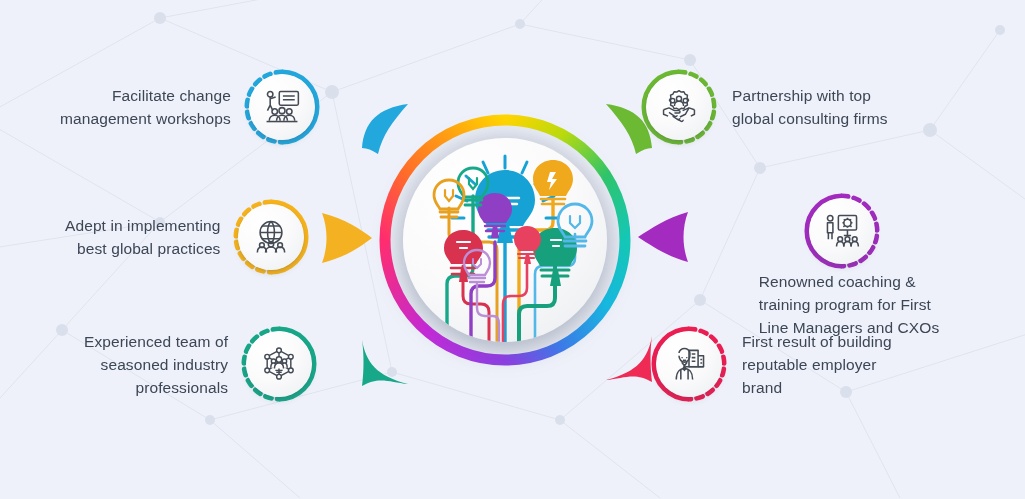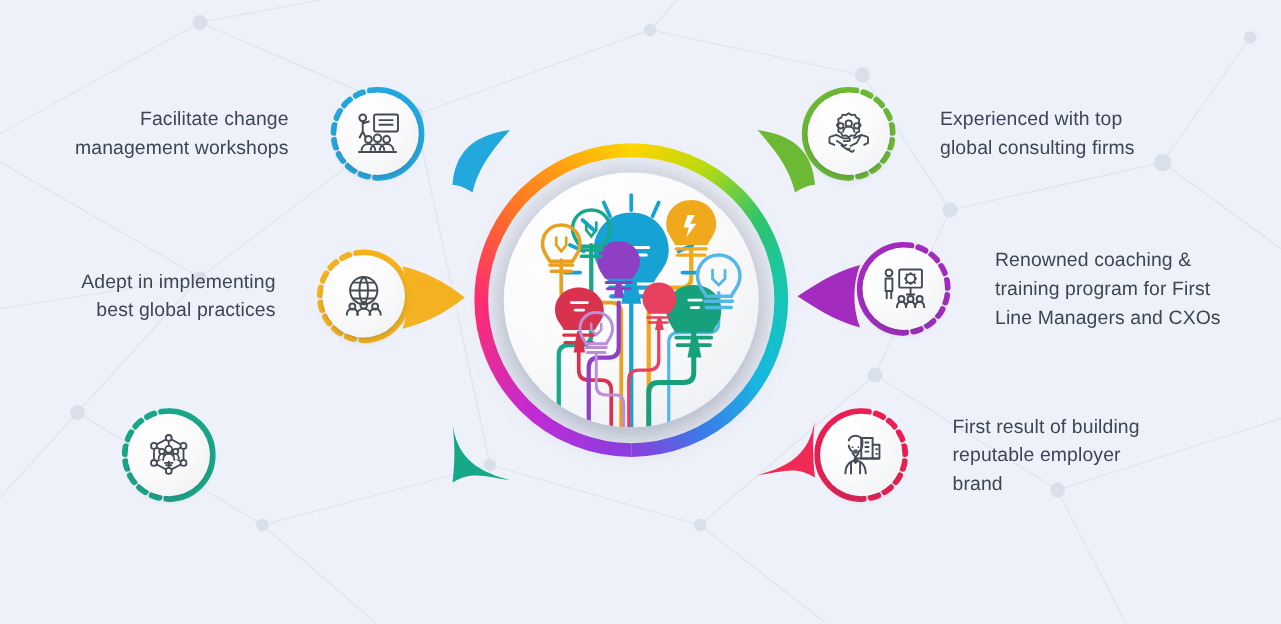--- a/index.html
+++ b/index.html
@@ -5,21 +5,21 @@
   html,body{margin:0;padding:0;}
   body{
     width:1025px;height:499px;overflow:hidden;
     background:#eef1f9;
     font-family:"Liberation Sans", sans-serif;
     position:relative;
   }
   #stage{position:absolute;inset:0;width:1025px;height:499px;}
   .bg-net{position:absolute;inset:0;width:1025px;height:499px;z-index:0;}
 
-  .item{position:absolute;z-index:6;display:flex;align-items:center;gap:20px;}
+  .item{position:absolute;z-index:6;display:flex;align-items:center;}
   .item .txt{
     color:#3c4655;font-size:15.5px;line-height:23px;
     letter-spacing:.1px;white-space:pre-line;
   }
   .item.left .txt{text-align:right;}
   .item.right .txt{text-align:left;}
 
   
   .badge{position:relative;width:78px;height:78px;flex:0 0 78px;}
   .badge svg.ring{position:absolute;left:0;top:0;width:78px;height:78px;}
@@ -299,20 +299,23 @@
             <path d="M7,39 c0,-4 2,-6 5,-6 c3,0 5,2 5,6"></path>
             <path d="M16,39 c0,-4 3,-6 6,-6 c3,0 6,2 6,6"></path>
             <path d="M27,39 c0,-4 2,-6 5,-6 c3,0 5,2 5,6"></path>
           </g>
         </svg>
       </div>
     </div>
   </div>
 
   <div class="item left" style="left:84px;top:325px;width:244px;">
+    <div class="txt">Experienced team of
+seasoned industry
+professionals</div>
     <div class="badge" style="margin-left:12px;">
       <svg class="ring" viewBox="0 0 78 78">
         <path d="M39,4 A35,35 0 0,1 39,74" fill="none" stroke="#17a889" stroke-width="5"></path>
         <path d="M39,4 A35,35 0 0,0 39,74" fill="none" stroke="#17a889" stroke-width="5" stroke-dasharray="6 6" stroke-linecap="round"></path>
       </svg>
       <div class="disc">
         <svg viewBox="0 0 44 44">
           <g fill="none" stroke="#444b55" stroke-width="1.6">
             <path d="M22,7 L35,14 L35,29 L22,36 L9,29 L9,14 Z"></path>
             <path d="M22,7 L22,36 M9,14 L35,29 M35,14 L9,29"></path>
@@ -355,25 +358,25 @@
             <path d="M39,25 l-6,-2 l-7,3"></path>
             <path d="M11,28 l6,4 c1.5,1 3,0 3,-1"></path>
             <path d="M15,32 l5,3.5 c1.4,1 3,0 2.8,-1.2"></path>
             <path d="M20,35 l4,2.5 c1.4,0.9 2.8,-0.2 2.5,-1.5"></path>
             <path d="M33,23 l-4,7 l-6,3"></path>
             <path d="M5,25 l0,5 l5,2 M39,25 l0,5 l-4,2"></path>
           </g>
         </svg>
       </div>
     </div>
-    <div class="txt">Experienced with top
+    <div class="txt">Partnership with top
 global consulting firms</div>
   </div>
 
-  <div class="item right" style="left:684px;top:192px;width:330px;">
+  <div class="item right" style="left:684px;top:192px;width:330px;flex-direction:column;">
     <div class="badge" style="margin-right:14px;">
       <svg class="ring" viewBox="0 0 78 78">
         <path d="M39,4 A35,35 0 0,0 39,74" fill="none" stroke="#a32bc0" stroke-width="5"></path>
         <path d="M39,4 A35,35 0 0,1 39,74" fill="none" stroke="#a32bc0" stroke-width="5" stroke-dasharray="6 6" stroke-linecap="round"></path>
       </svg>
       <div class="disc">
         <svg viewBox="0 0 44 44">
           <g fill="none" stroke="#444b55" stroke-width="1.7" stroke-linejoin="round">
             <circle cx="9" cy="8" r="3"></circle>
             <path d="M6,13 h6 v11 h-6 Z M7,24 l0,7 M11,24 l0,7"></path>

